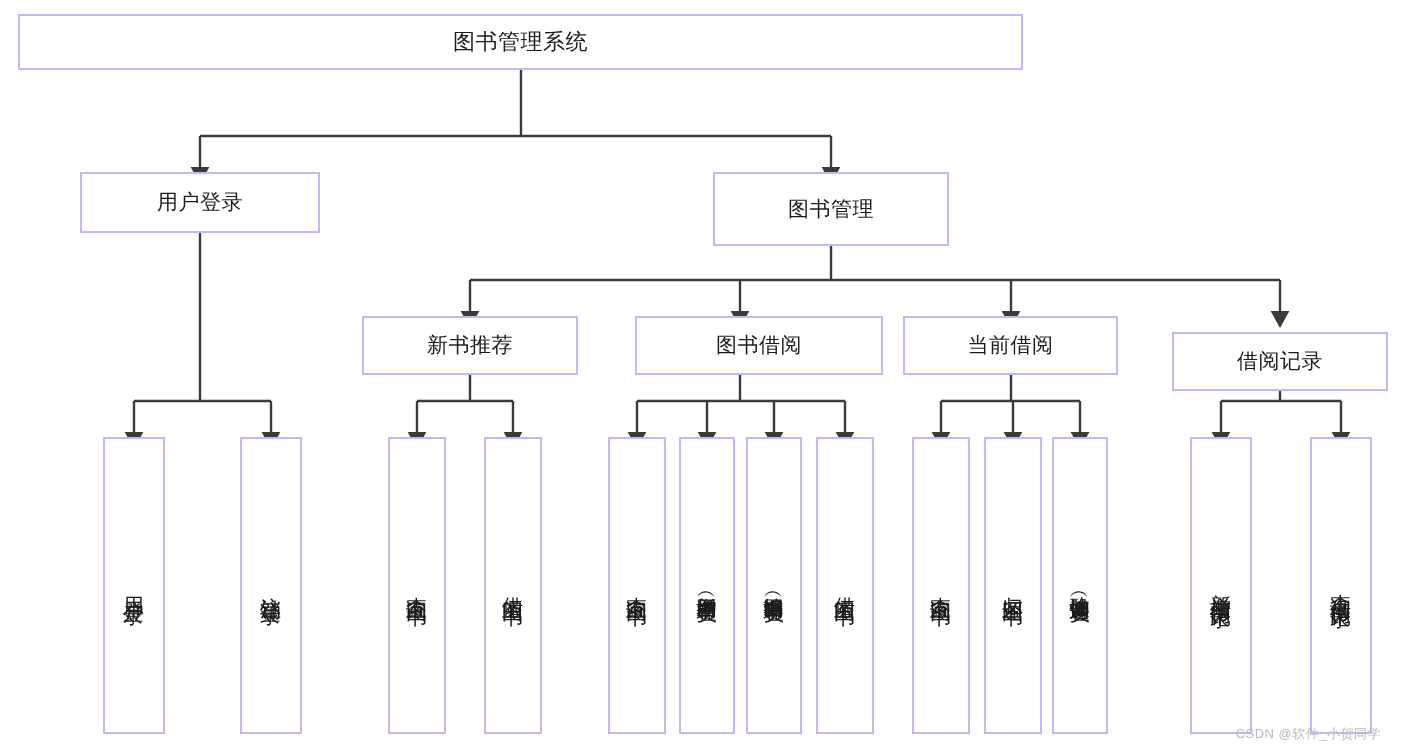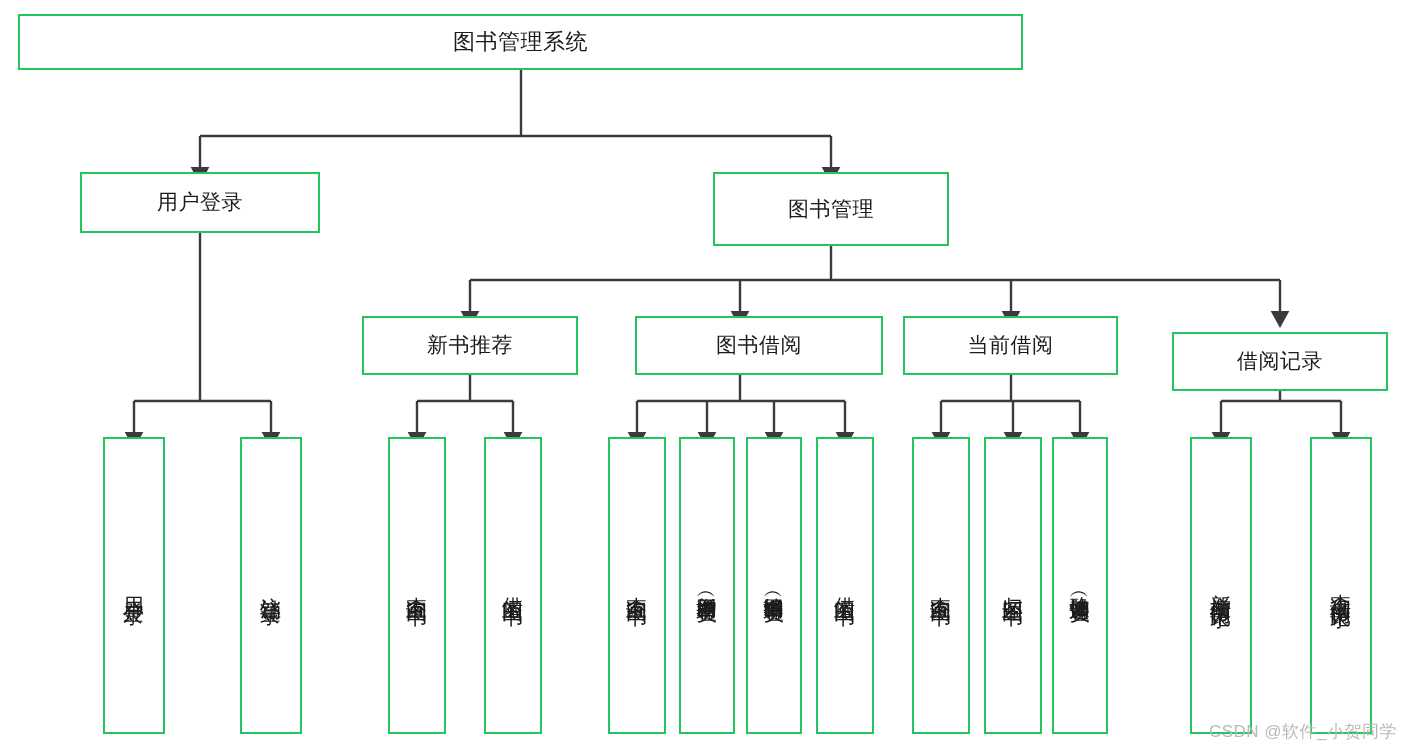--- a/index.html
+++ b/index.html
@@ -21,21 +21,21 @@
     position: absolute;
     left: 0;
     top: 0;
     width: 1405px;
     height: 747px;
     pointer-events: none;
   }
   .node {
     position: absolute;
     box-sizing: border-box;
-    border: 2px solid #22c55e;
+    border: 2px solid #c4b5fd;
     background: #ffffff;
     display: flex;
     align-items: center;
     justify-content: center;
     color: #1b1b1b;
   }
   .node .lbl {
     display: block;
     text-align: center;
     line-height: 1.15;
@@ -59,23 +59,23 @@
     font-size: 21px;
     letter-spacing: 3px;
     line-height: 1;
   }
   .node.v.tight .lbl {
     letter-spacing: 1px;
     font-size: 20px;
   }
   .watermark {
     position: absolute;
-    right: 8px;
+    right: 24px;
     bottom: 4px;
-    font-size: 17px;
+    font-size: 13px;
     color: #b9b9b9;
     white-space: nowrap;
     letter-spacing: 0.5px;
   }
 </style>
 </head>
 <body>
 
 <div id="canvas">
 

